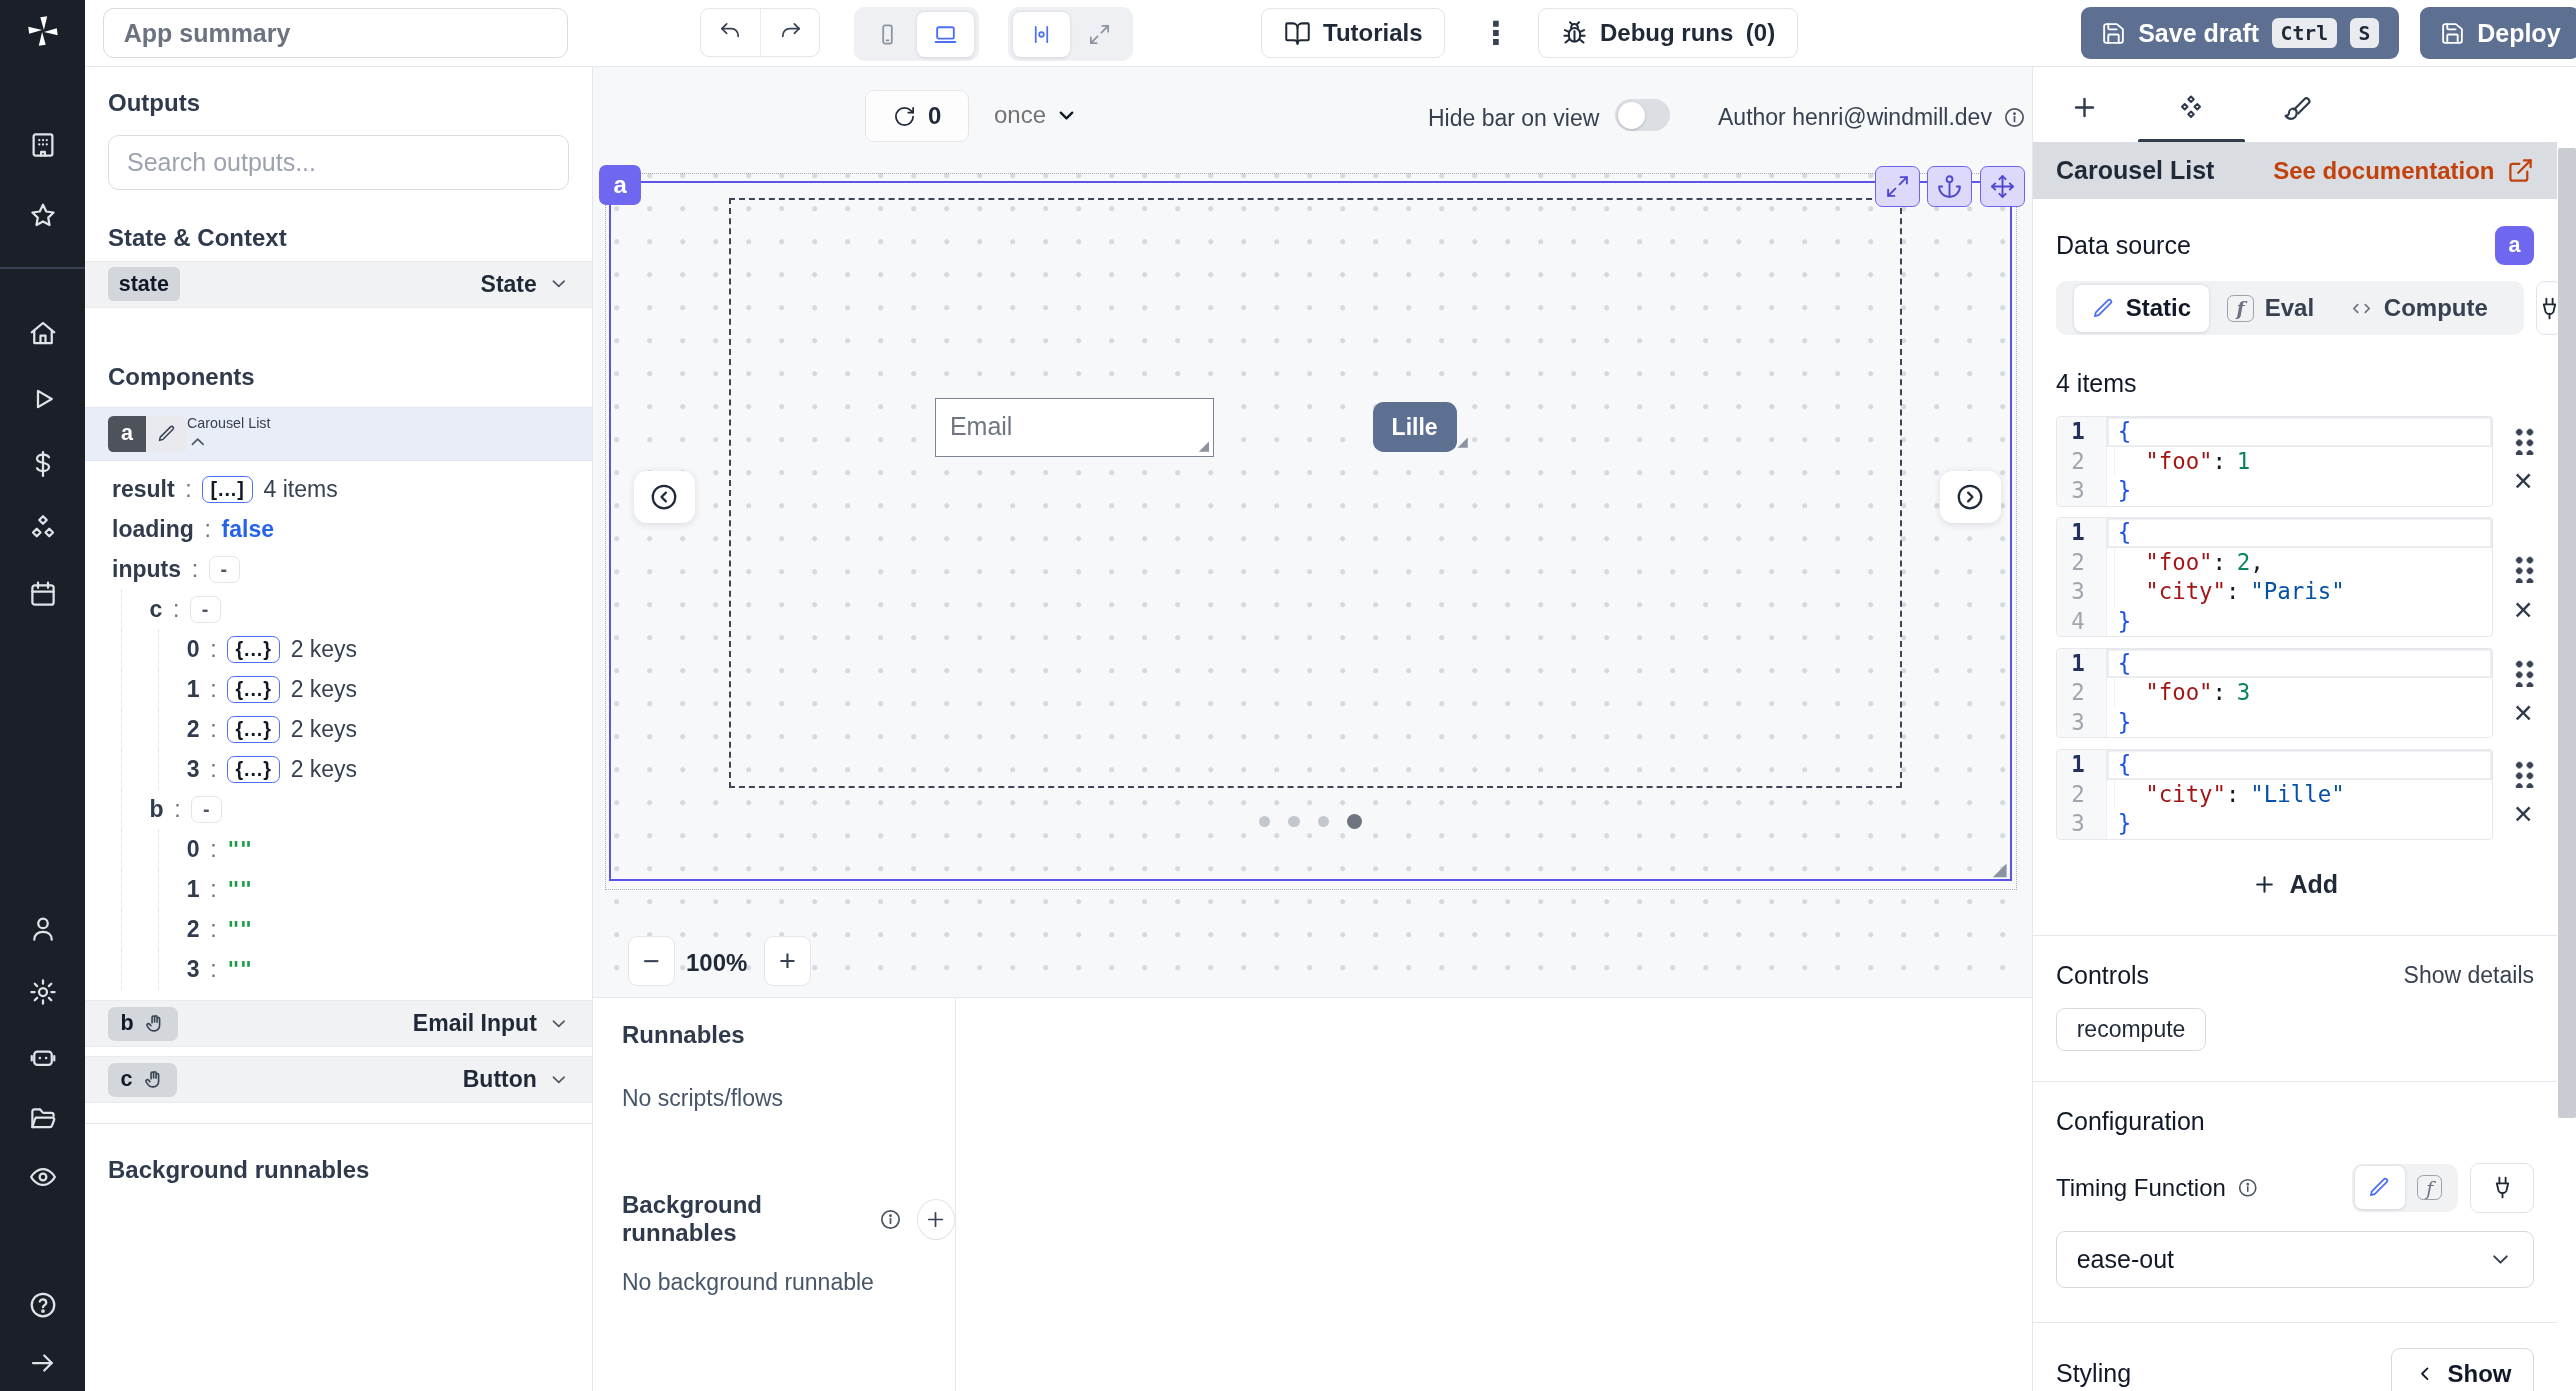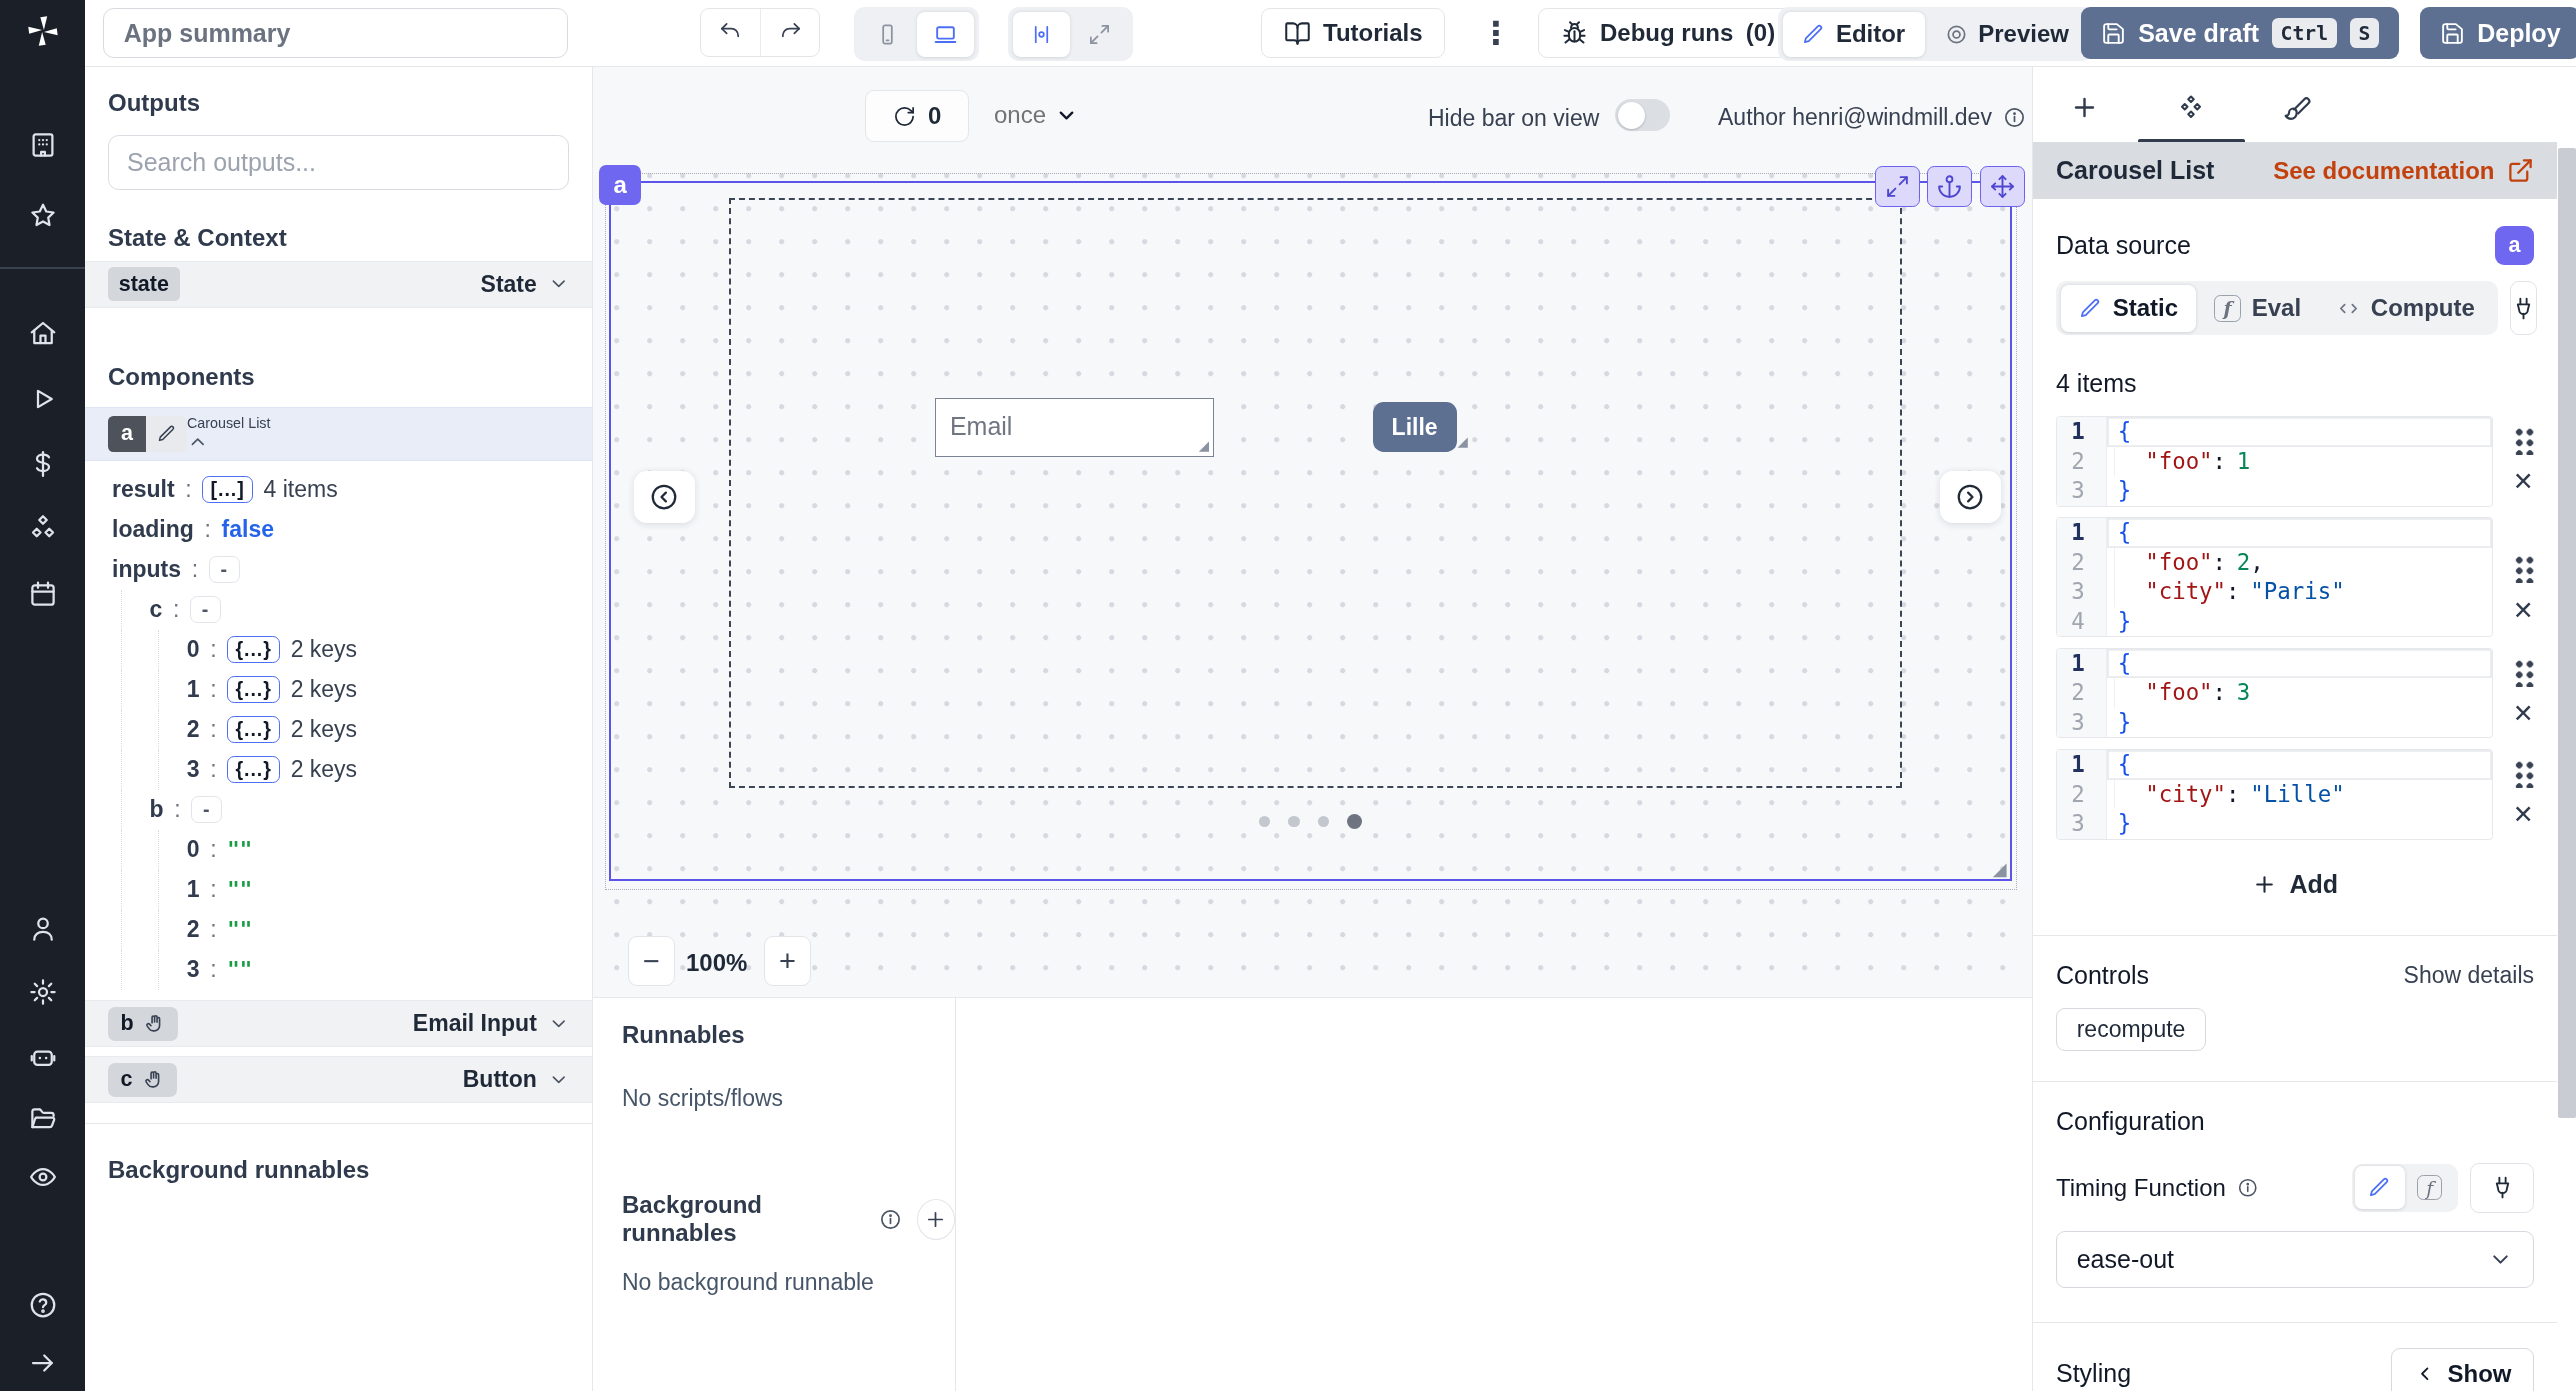--- a/index.html
+++ b/index.html
@@ -85,21 +85,21 @@
   .rpanel{position:absolute;left:2032px;top:67px;width:544px;height:1325px;background:#fff;border-left:1.8px solid #e5e7eb;z-index:20}
   .rtab{position:absolute;top:18px;width:43px;height:45px;display:flex;align-items:center;justify-content:center;color:#2f3a4c;cursor:pointer}
   .tabline{position:absolute;left:105px;top:72px;width:107px;height:3.6px;background:#323c4d;border-radius:1.8px}
   .band{position:absolute;left:0;top:75px;width:524px;height:57px;background:#d9dde2;display:flex;align-items:center;padding:0 23px}
   .band .ttl{font-size:25px;font-weight:700;color:#1f2937}
   .doclink{margin-left:auto;display:flex;align-items:center;gap:12.5px;font-size:24px;font-weight:700;color:#c2410c;cursor:pointer}
   .rcontent{position:absolute;left:0;top:132px;width:524px;padding:0 23px}
   .rowflex{display:flex;align-items:center}
   .h2{font-size:25px;font-weight:400;color:#111827}
   .ds-badge{margin-left:auto;width:39px;height:39px;background:#6f67ef;border-radius:9px;color:#fff;font-size:21.5px;font-weight:700;display:flex;align-items:center;justify-content:center}
-  .modeseg{background:#f1f2f4;border-radius:10.7px;padding:5px;display:flex;align-items:center;flex:1;height:54px}
+  .modeseg{background:#f1f2f4;border-radius:10.7px;padding:18px;display:flex;align-items:center;flex:1;height:54px}
   .mcell{display:flex;align-items:center;gap:10.7px;height:47px;padding:0 18px;border-radius:8px;font-size:24px;font-weight:600;color:#374151;cursor:pointer}
   .mcell.on{background:#fff;box-shadow:0 0.9px 3.6px rgba(16,24,40,.15);font-weight:700;color:#111827}
   .fbox{width:27px;height:27px;border:1.8px solid #9aa1ab;border-radius:6.3px;display:flex;align-items:center;justify-content:center;font-family:"DejaVu Serif",serif;font-style:italic;font-size:19px;color:#6b7280}
   .plugbtn{margin-left:12.5px;width:68px;height:54px;background:#fff;border:1.8px solid #e1e3e8;border-radius:9px;display:flex;align-items:center;justify-content:center;color:#1f2937;cursor:pointer}
   .jitem{display:flex;margin-top:10.7px}
   .jed{width:438px;border:1.8px solid #e6e8eb;border-radius:3.6px;background:#fff;overflow:hidden;font-family:"DejaVu Sans Mono",monospace;font-size:22.4px;cursor:text}
   .jline{display:flex;height:29.5px;align-items:center}
   .jln{width:50px;background:#f7f8f9;border-right:1.8px solid #eceef1;color:#a0a6b0;text-align:left;padding-left:14.3px;height:29.5px;line-height:29.5px;flex:none}
   .jln.first{color:#22315e;font-weight:700}
   .jcode{flex:1;height:29.5px;line-height:29.5px;padding-left:10.7px;white-space:pre}
@@ -296,39 +296,20 @@
           <path d="m8 2 1.9 1.9M16 2l-1.9 1.9"></path>
           <path d="M9 7.2v-.7a3 3 0 1 1 6 0v.7"></path>
           <rect x="7" y="7.2" width="10" height="12" rx="5"></rect>
           <path d="M12 19.2V10"></path>
           <path d="M7 10.5 3.5 9M7 14H3M7 17.5 4 20M17 10.5 20.5 9M17 14h4M17 17.5 20 20"></path>
         </svg>
       </span>
     <span>Debug runs</span>
     <span>(0)</span>
   </div>
-  <div class="tb-abs segEP" style="left:1693px;top:7.2px">
-    <div class="pcell on">
-      <span style="color:#4c6ef5">
-          <svg class="ic" width="23" height="23" viewBox="0 0 24 24">
-            <path d="M16.5 3.5a2.1 2.1 0 0 1 3 3L7 19l-4 1 1-4Z"></path>
-          </svg>
-        </span>
-      <span>Editor</span>
-    </div>
-    <div class="pcell">
-      <span style="color:#6b7280">
-          <svg class="ic" width="23" height="23" viewBox="0 0 24 24">
-            <circle cx="12" cy="12" r="8.5"></circle>
-            <circle cx="12" cy="12" r="3.6"></circle>
-          </svg>
-        </span>
-      <span>Preview</span>
-    </div>
-  </div>
   <div class="tb-abs blue-btn" style="left:1996px;top:7.2px">
     <span>
         <svg class="ic" width="25" height="25" viewBox="0 0 24 24">
           <path d="M15.2 3H5a2 2 0 0 0-2 2v14a2 2 0 0 0 2 2h14a2 2 0 0 0 2-2V7.8Z"></path>
           <path d="M17 21v-7a1 1 0 0 0-1-1H8a1 1 0 0 0-1 1v7"></path>
           <path d="M7 3v4a1 1 0 0 0 1 1h7"></path>
         </svg>
       </span>
     <span>Save draft</span>
     <span class="kbd">Ctrl</span>

